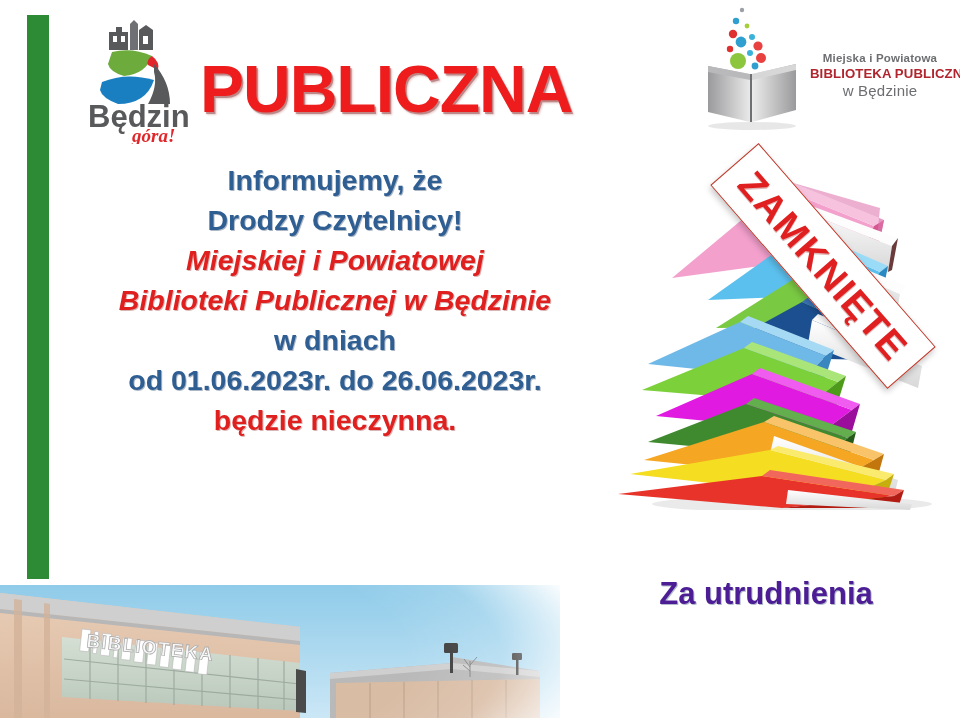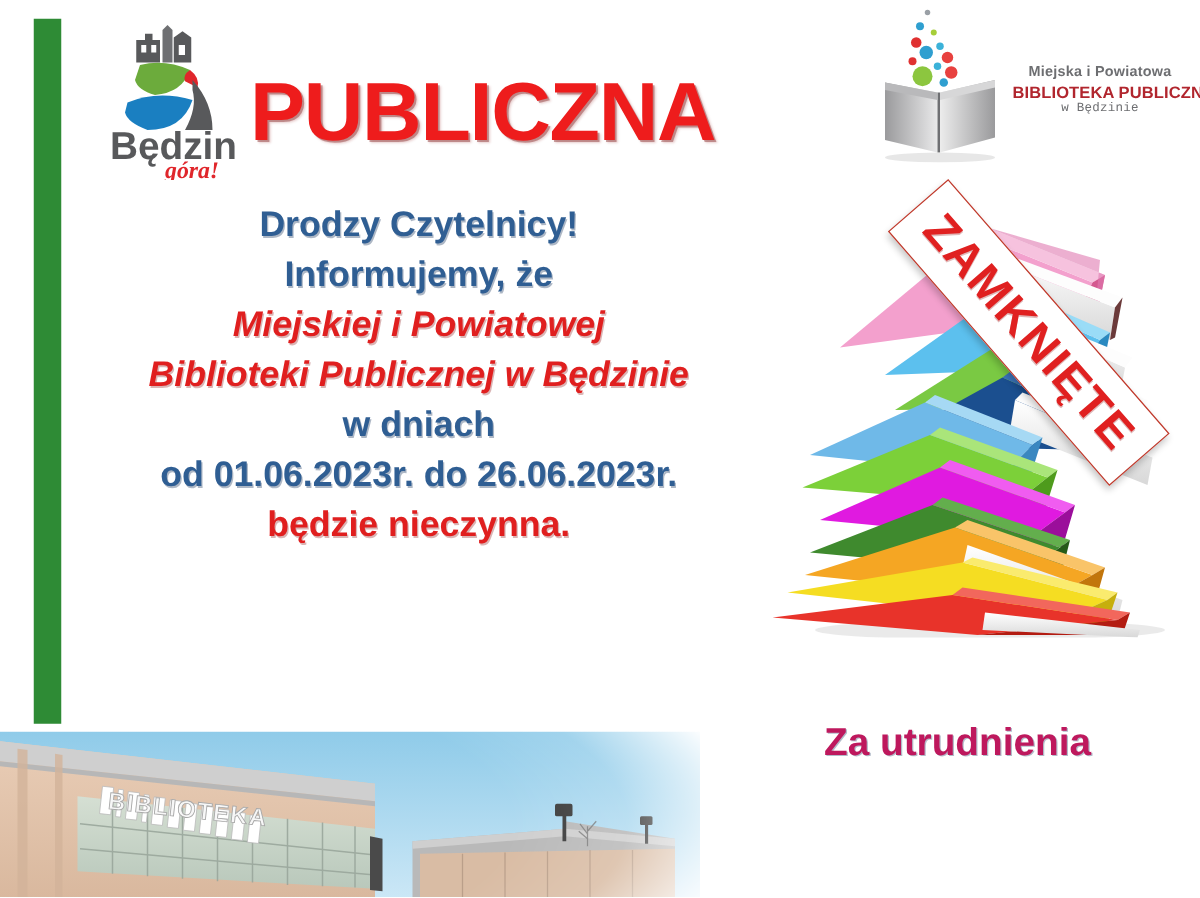--- a/index.html
+++ b/index.html
@@ -24,21 +24,21 @@
   .bedzin-logo{position:absolute;left:76px;top:12px;width:112px;height:132px;}
   .bedzin-logo svg{display:block;width:112px;height:132px;}
 
   
   .lib-logo{position:absolute;left:700px;top:6px;width:250px;height:128px;}
   .lib-logo .book-mark{position:absolute;left:0;top:0;width:108px;height:124px;}
   .lib-logo .book-mark svg{display:block;width:108px;height:124px;}
   .lib-logo .lib-text{position:absolute;left:110px;top:46px;width:140px;text-align:center;line-height:1.14;}
   .lib-text .l1{font-size:11.5px;color:#6d6e71;letter-spacing:.2px;white-space:nowrap;font-weight:bold;}
   .lib-text .l2{font-size:13.2px;color:#b1262e;font-weight:bold;letter-spacing:.1px;white-space:nowrap;margin:1px 0 1px;}
-  .lib-text .l3{font-size:10px;color:#6d6e71;letter-spacing:.2px;white-space:nowrap;font-family:Liberation Mono, monospace;}
+  .lib-text .l3{font-size:15px;color:#6d6e71;letter-spacing:.2px;white-space:nowrap;}
 
   
   .headline{
     position:absolute;left:200px;top:56px;width:470px;
     font-size:66px;font-weight:bold;color:#ee1c1c;
     letter-spacing:-1px;line-height:1;
     text-shadow:1.5px 1.5px 0 rgba(120,20,20,.38), 2.5px 2.5px 2px rgba(150,30,30,.22);
     white-space:nowrap;
   }
 
@@ -60,21 +60,21 @@
     text-shadow:1px 1px 0 rgba(140,25,25,.32);
   }
   .body-copy .ital{font-style:italic;}
 
   
   .apology{
     position:absolute;left:586px;top:574px;width:360px;
     text-align:center;line-height:1.32;
   }
   .apology .line{
-    font-size:31px;font-weight:bold;color:#be185d;white-space:nowrap;
+    font-size:31px;font-weight:bold;color:#4c1d95;white-space:nowrap;
     text-shadow:1px 1px 0 rgba(20,50,90,.33);
   }
 
   
   .books{position:absolute;left:612px;top:160px;width:348px;height:350px;}
   .books svg{display:block;width:348px;height:350px;}
 
   
   .sign{
     position:absolute;left:688px;top:234px;
@@ -173,22 +173,22 @@
     <div class="lib-text">
       <div class="l1">Miejska i Powiatowa</div>
       <div class="l2">BIBLIOTEKA PUBLICZNA</div>
       <div class="l3">w Będzinie</div>
     </div>
   </div>
 
   <div class="headline">PUBLICZNA</div>
 
   <div class="body-copy">
+    <div class="line blue">Informujemy, że</div>
     <div class="line blue">Drodzy Czytelnicy!</div>
-    <div class="line blue">Informujemy, że</div>
     <div class="line red ital">Miejskiej i Powiatowej</div>
     <div class="line red ital">Biblioteki Publicznej w Będzinie</div>
     <div class="line blue">w dniach</div>
     <div class="line blue">od 01.06.2023r. do 26.06.2023r.</div>
     <div class="line red">będzie nieczynna.</div>
   </div>
 
   <div class="apology">
     <div class="line">Za utrudnienia</div>
   </div>

